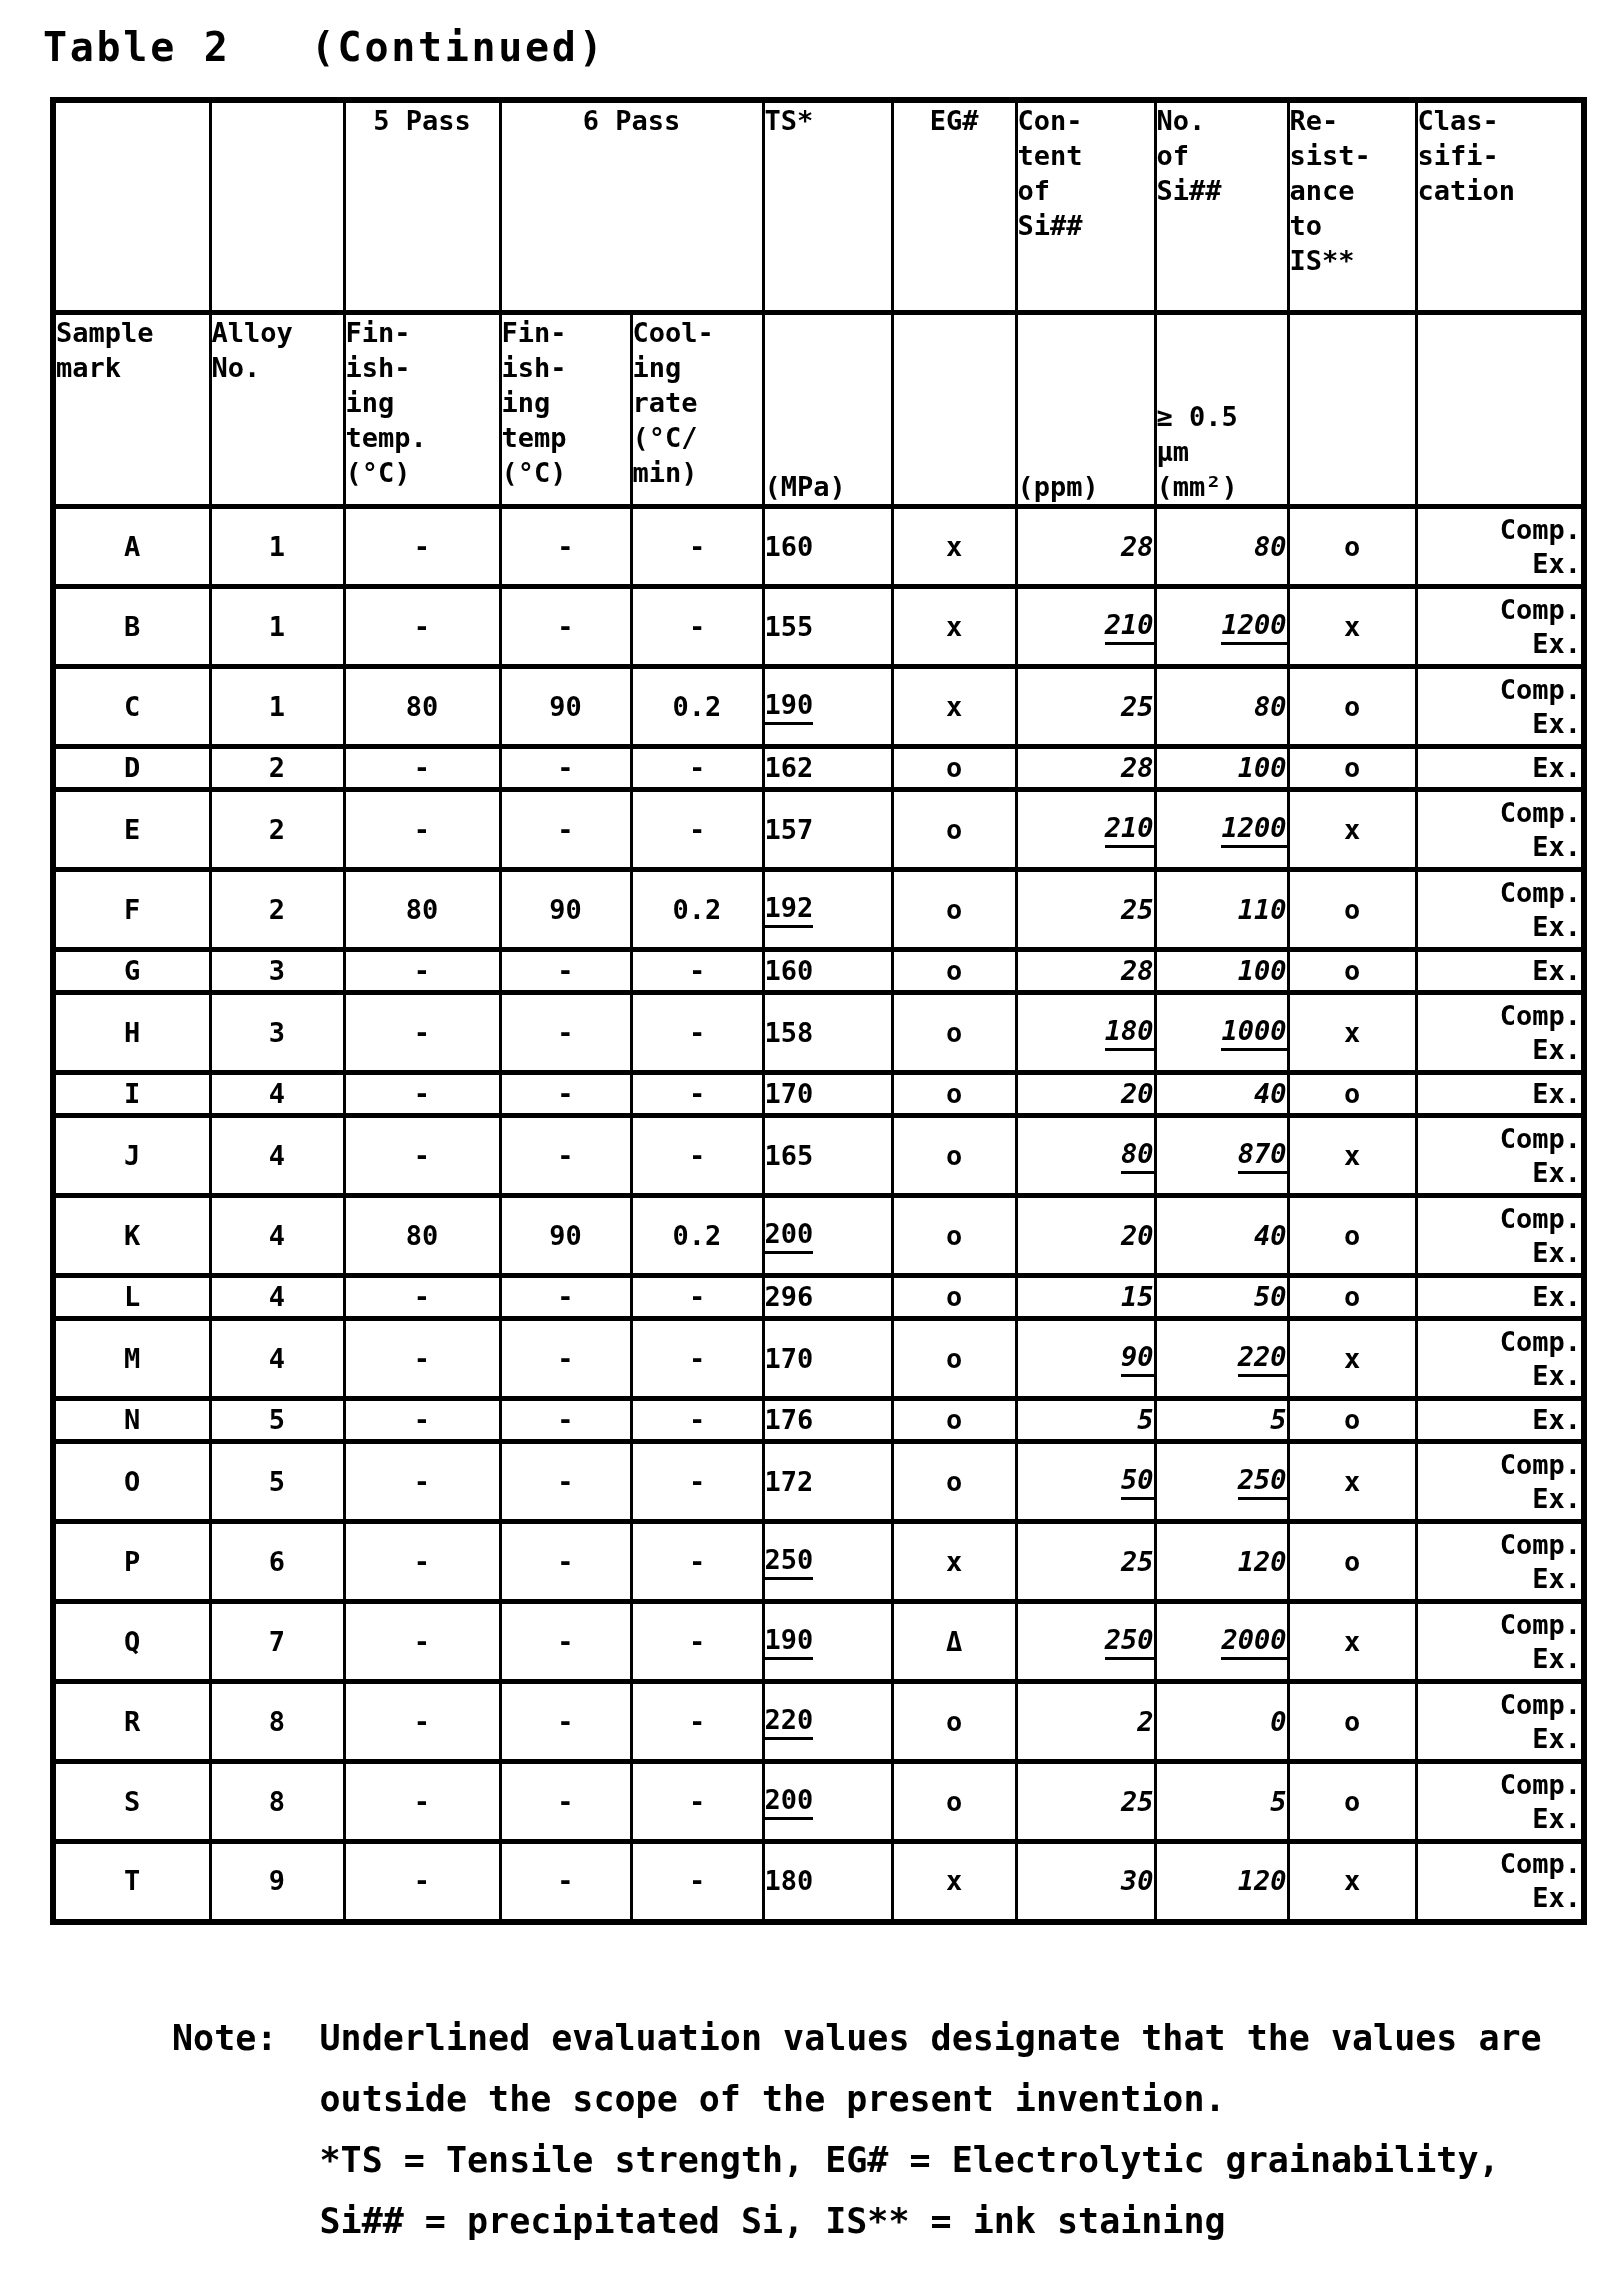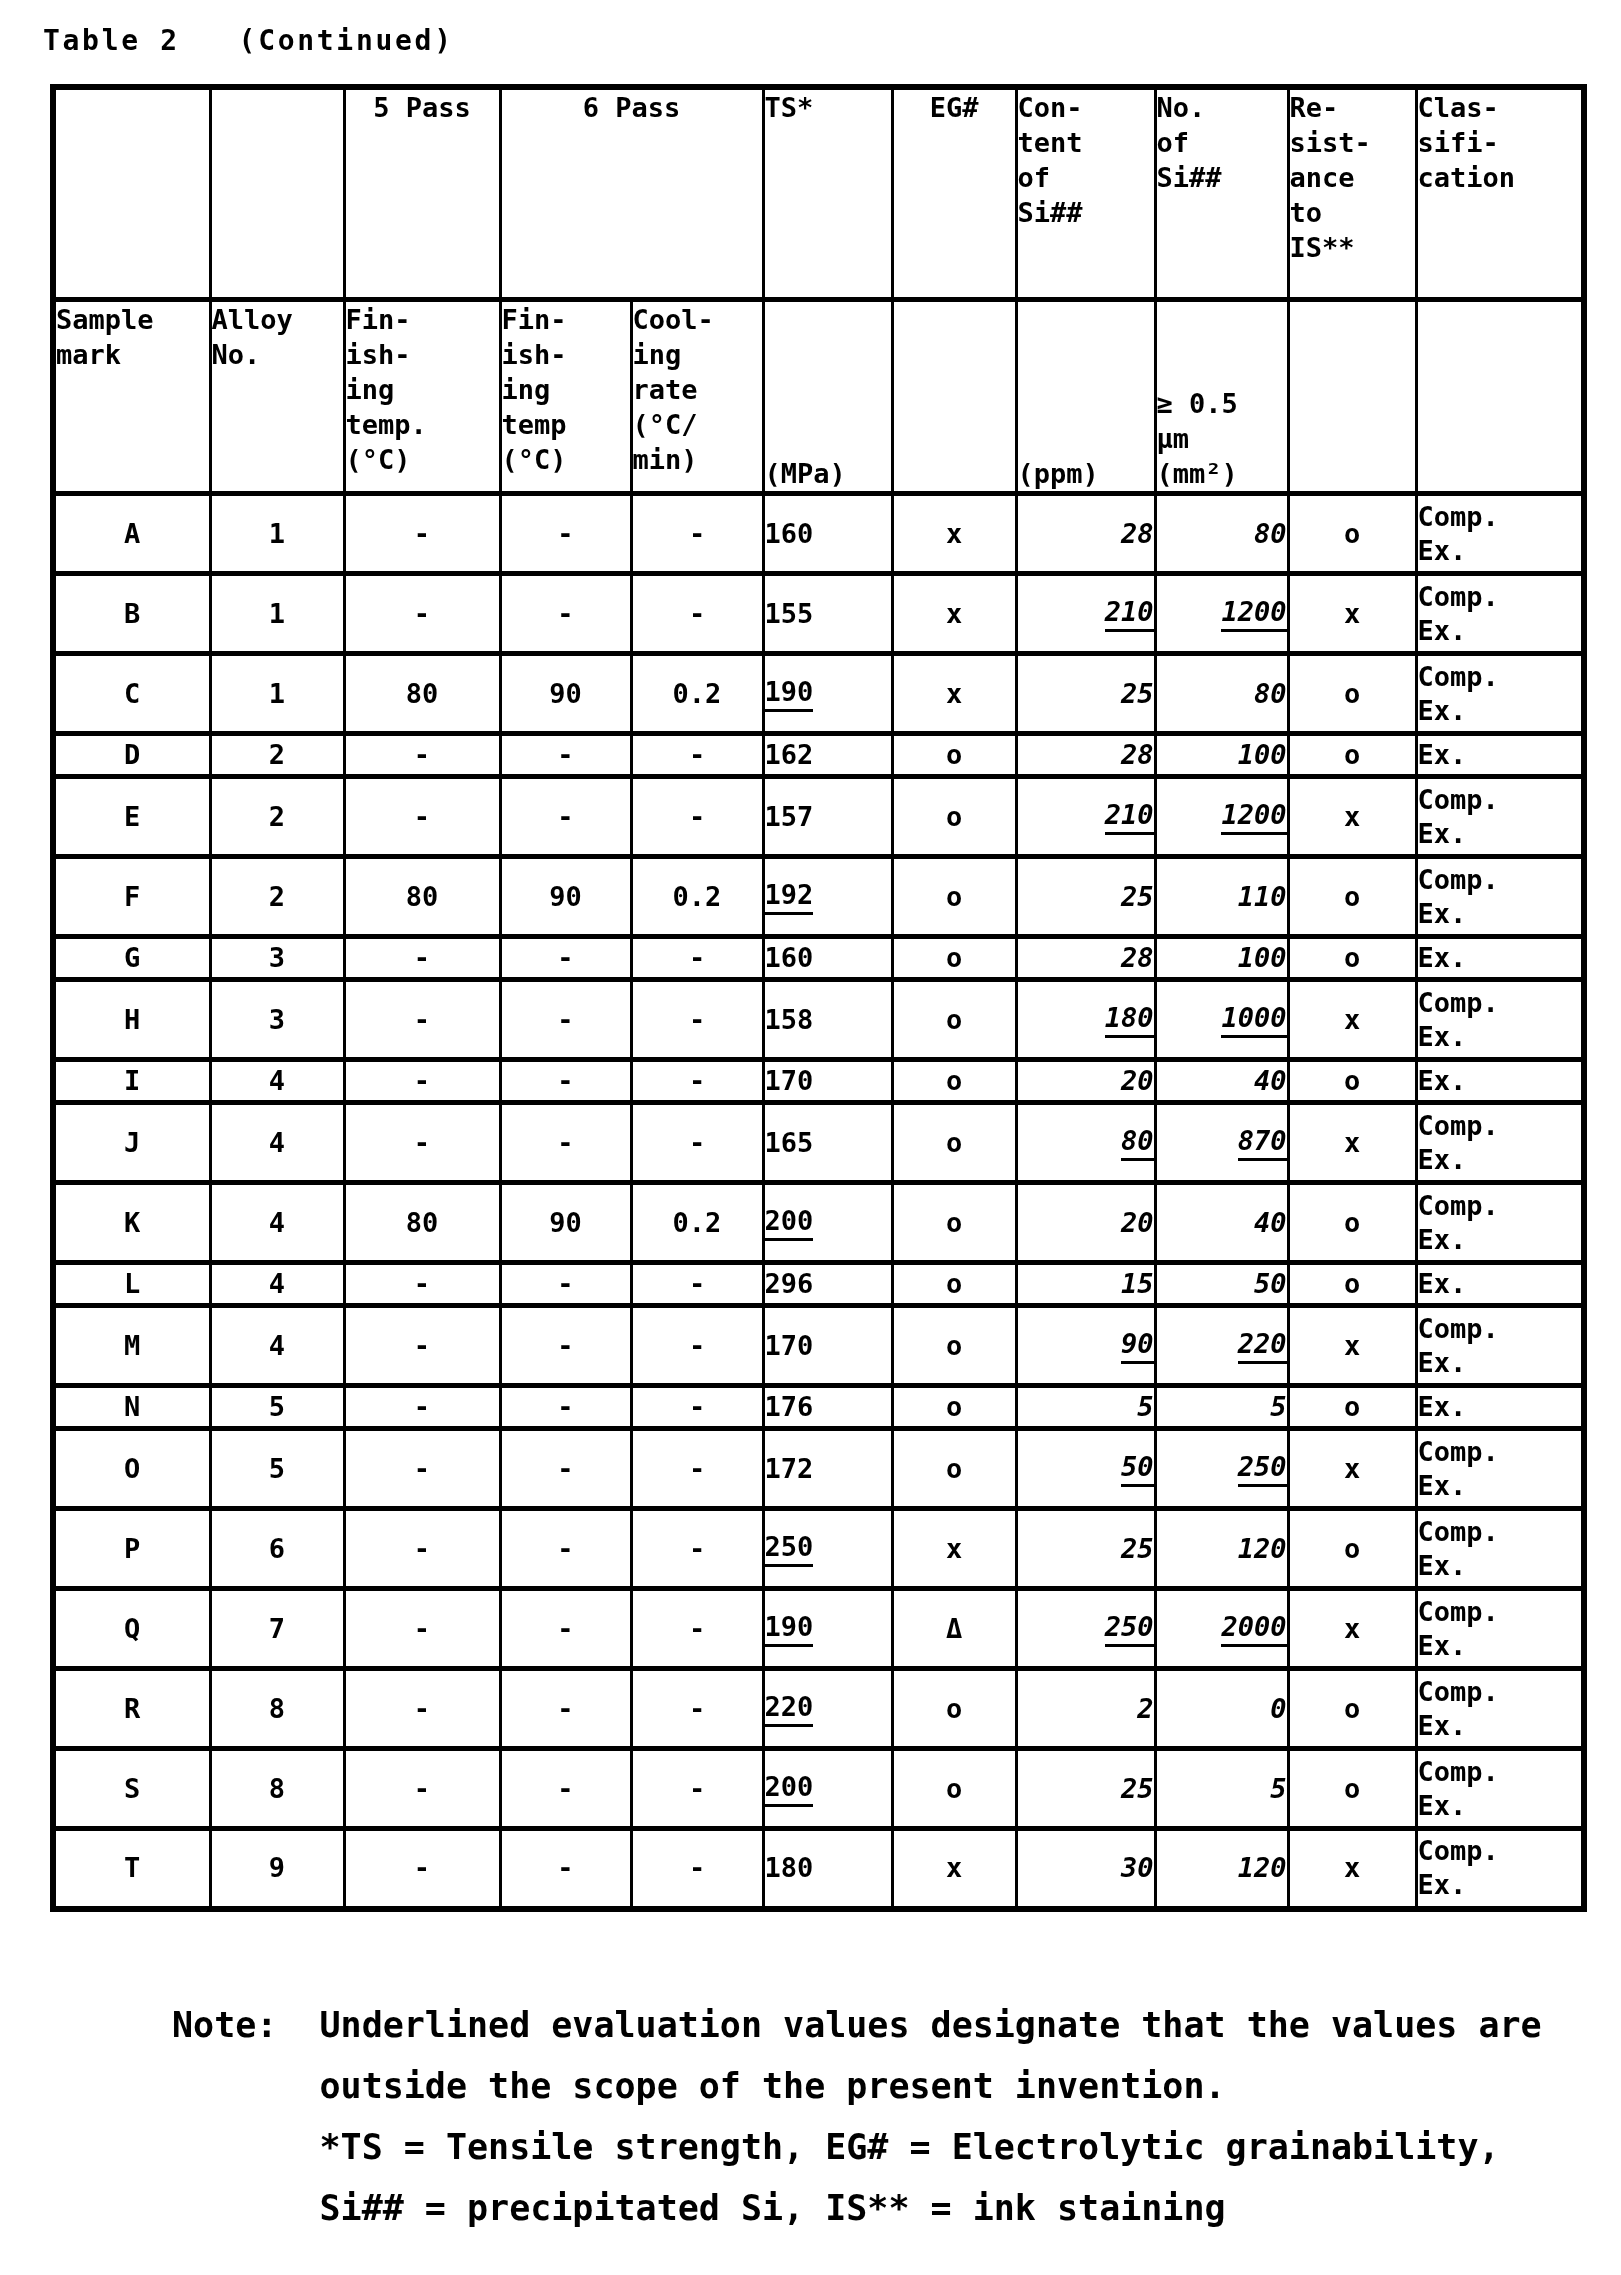--- a/index.html
+++ b/index.html
@@ -11,21 +11,21 @@
   body {
     width: 1621px;
     height: 2276px;
     font-family: "DejaVu Sans Mono", "Liberation Mono", monospace;
     font-weight: bold;
     position: relative;
     overflow: hidden;
   }
   .page-title {
     margin: 23.5px 0 0 43px;
-    font-size: 28px;
+    font-size: 40px;
     letter-spacing: 2.7px;
     white-space: pre;
   }
   table.main {
     border-collapse: collapse;
     table-layout: fixed;
     width: 1532px;
     margin: 27px 0 0 50px;
     padding-left: 18px;
   }
@@ -53,21 +53,21 @@
   td {
     vertical-align: middle;
     white-space: pre-line;
     line-height: 34px;
   }
   td.c-mark   { text-align: center; }
   td.c-alloy  { text-align: center; }
   td.c-mid    { text-align: center; }
   td.c-ts     { text-align: left;  padding-left: 27px; }
   td.c-num    { text-align: right; padding-right: 38px; font-style: italic; }
-  td.c-class  { text-align: left;  padding-left: 11px; }
+  td.c-class  { text-align: right;  padding-left: 11px; }
   .ul {
     display: inline-block;
     border-bottom: 3.6px solid #000;
     padding-bottom: 2.7px;
     line-height: 1.1;
   }
   .notes {
     margin: 83px 12px 0 172px;
     font-size: 35px;
     line-height: 61px;

